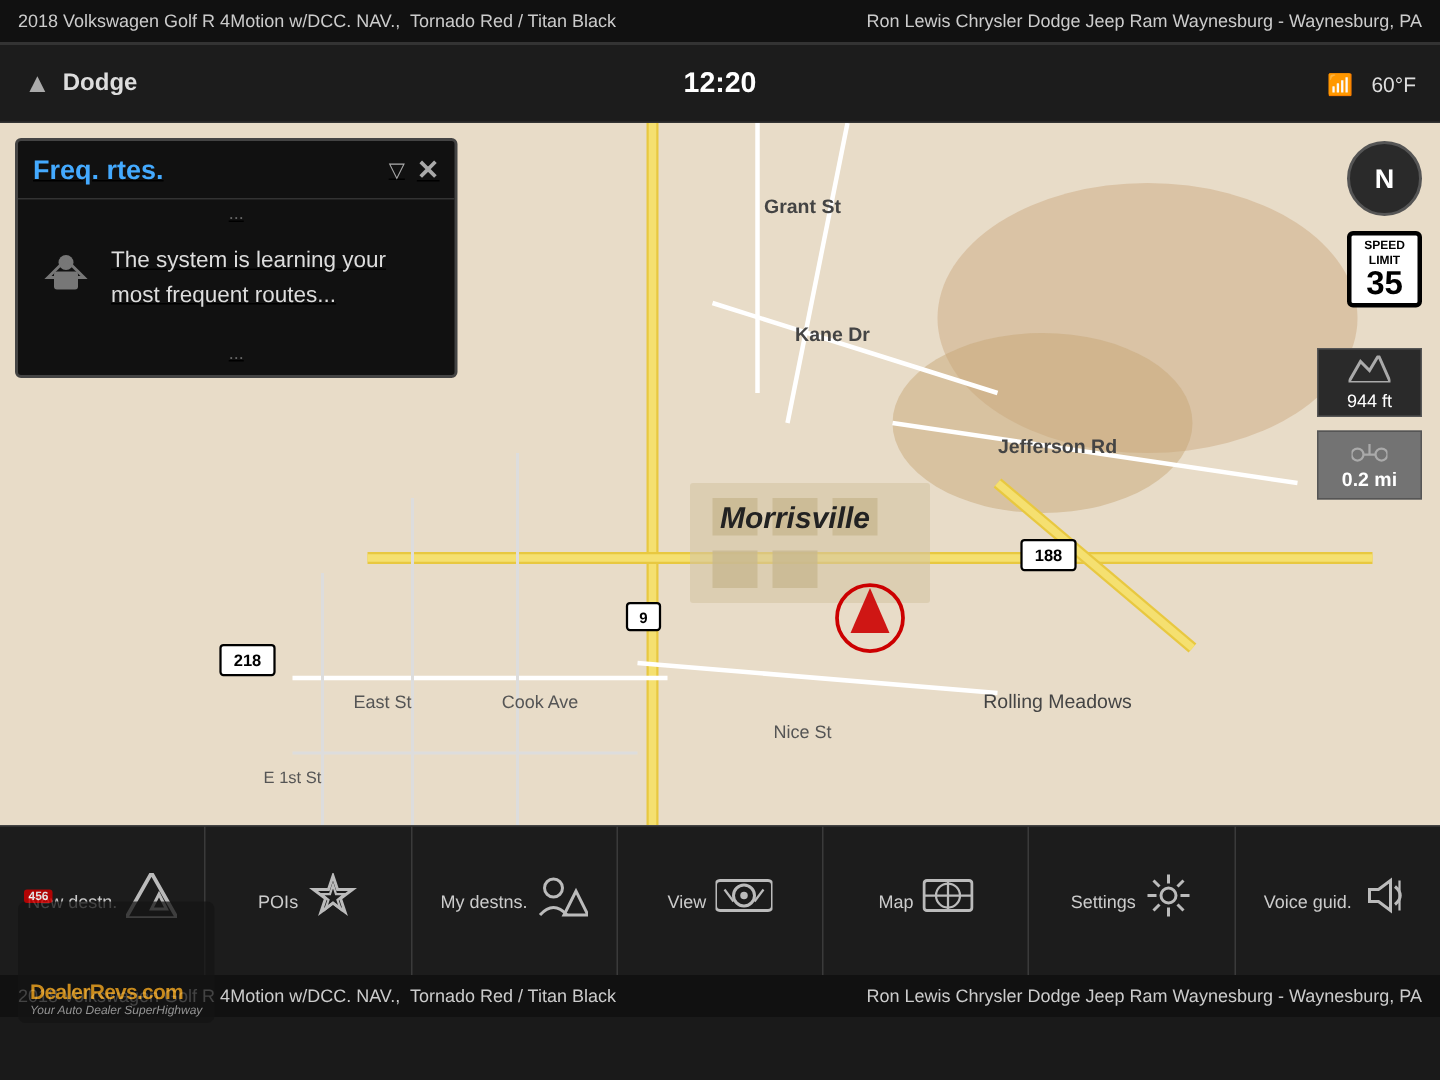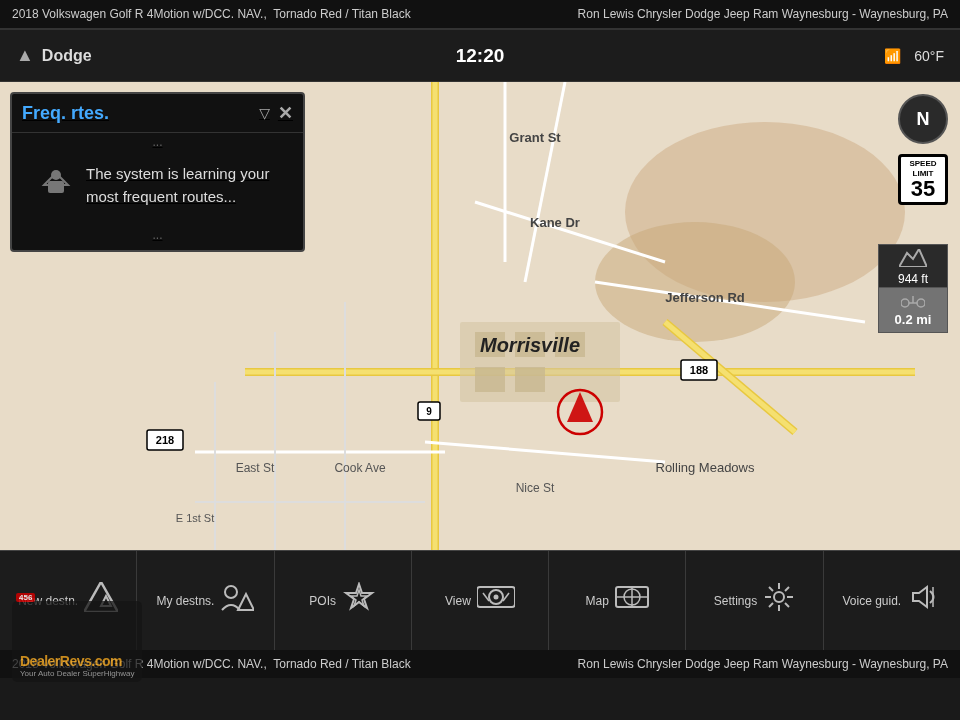--- a/index.html
+++ b/index.html
@@ -137,21 +137,21 @@
       font-size: 14px;
       cursor: pointer;
     }
     #freq-close-btn {
       color: #aaa;
       font-size: 18px;
       cursor: pointer;
       font-weight: bold;
     }
     #freq-dialog-body {
-      padding: 12px 10px 18px 26px;
+      padding: 12px 10px 18px 14px;
       display: flex;
       align-items: flex-start;
       gap: 12px;
     }
     #freq-dialog-icon {
       font-size: 28px;
       color: #888;
       margin-top: 4px;
     }
     #freq-dialog-text {
@@ -204,21 +204,21 @@
     #speed-limit-number {
       font-size: 22px;
       font-weight: bold;
       color: #000;
       line-height: 1;
     }
 
     
     #elevation-box {
       position: absolute;
-      top: 162px;
+      top: 150px;
       right: 12px;
       width: 70px;
       height: 46px;
       background: #2a2a2a;
       border: 1px solid #555;
       display: flex;
       flex-direction: column;
       align-items: center;
       justify-content: center;
       z-index: 10;
@@ -512,36 +512,36 @@
       <span class="nav-btn-label">New destn.</span>
       <span class="nav-btn-icon">
         <svg width="34" height="30" viewBox="0 0 34 30">
           <polygon points="0,30 17,0 34,30" fill="none" stroke="#bbb" stroke-width="2.5"></polygon>
           <polygon points="17,24 22,14 27,24" fill="none" stroke="#bbb" stroke-width="2"></polygon>
         </svg>
       </span>
     </div>
 
     <div class="nav-btn">
+      <span class="nav-btn-label">POIs</span>
+      <span class="nav-btn-icon">
+        <svg width="34" height="30" viewBox="0 0 34 30">
+          <polygon points="17,2 20,11 30,11 22,17 25,26 17,20 9,26 12,17 4,11 14,11" fill="none" stroke="#bbb" stroke-width="2"></polygon>
+          <polygon points="17,8 19,14 25,14 20,18 22,24 17,20 12,24 14,18 9,14 15,14" fill="none" stroke="#bbb" stroke-width="1.5"></polygon>
+        </svg>
+      </span>
+    </div>
+
+    <div class="nav-btn">
       <span class="nav-btn-label">My destns.</span>
       <span class="nav-btn-icon">
         <svg width="34" height="30" viewBox="0 0 34 30">
           <circle cx="11" cy="10" r="6" fill="none" stroke="#bbb" stroke-width="2"></circle>
           <path d="M2 28 Q11 18 20 28" fill="none" stroke="#bbb" stroke-width="2"></path>
           <polygon points="18,28 26,12 34,28" fill="none" stroke="#bbb" stroke-width="2"></polygon>
-        </svg>
-      </span>
-    </div>
-
-    <div class="nav-btn">
-      <span class="nav-btn-label">POIs</span>
-      <span class="nav-btn-icon">
-        <svg width="34" height="30" viewBox="0 0 34 30">
-          <polygon points="17,2 20,11 30,11 22,17 25,26 17,20 9,26 12,17 4,11 14,11" fill="none" stroke="#bbb" stroke-width="2"></polygon>
-          <polygon points="17,8 19,14 25,14 20,18 22,24 17,20 12,24 14,18 9,14 15,14" fill="none" stroke="#bbb" stroke-width="1.5"></polygon>
         </svg>
       </span>
     </div>
 
     <div class="nav-btn">
       <span class="nav-btn-label">View</span>
       <span class="nav-btn-icon">
         <svg width="38" height="28" viewBox="0 0 38 28">
           <rect x="0" y="4" width="38" height="20" rx="3" fill="none" stroke="#bbb" stroke-width="2"></rect>
           <ellipse cx="19" cy="14" rx="7" ry="7" fill="none" stroke="#bbb" stroke-width="2"></ellipse>
@@ -595,21 +595,21 @@
     </div>
 
   </div>
 
 </div>
 
 <div id="watermark" style="position:absolute;bottom:38px;left:12px;z-index:30;">
   <div id="watermark-inner" style="background:rgba(20,20,20,0.88);border-radius:5px;padding:4px 8px;position:relative;">
     <div id="watermark-nums" style="position:absolute;top:-8px;left:4px;background:#c00;color:#fff;font-size:8px;font-weight:bold;border-radius:2px;padding:0 3px;">456</div>
     <div id="watermark-logo" style="color:#e8a020;font-size:14px;font-weight:900;letter-spacing:-0.5px;">DealerRevs.com</div>
-    <div id="watermark-sub" style="color:#aaa;font-size:8px;display:block;">Your Auto Dealer SuperHighway</div>
+    <div id="watermark-sub" style="color:#aaa;font-size:8px;display:block;font-style:italic;">Your Auto Dealer SuperHighway</div>
   </div>
 </div>
 
 <div id="bottom-bar">
   <span id="bottom-title">
     <span>2018 Volkswagen Golf R 4Motion w/DCC. NAV.,</span>&nbsp;
     <span>Tornado Red / Titan Black</span>
   </span>
   <span id="bottom-dealer">Ron Lewis Chrysler Dodge Jeep Ram Waynesburg - Waynesburg, PA</span>
 </div>

